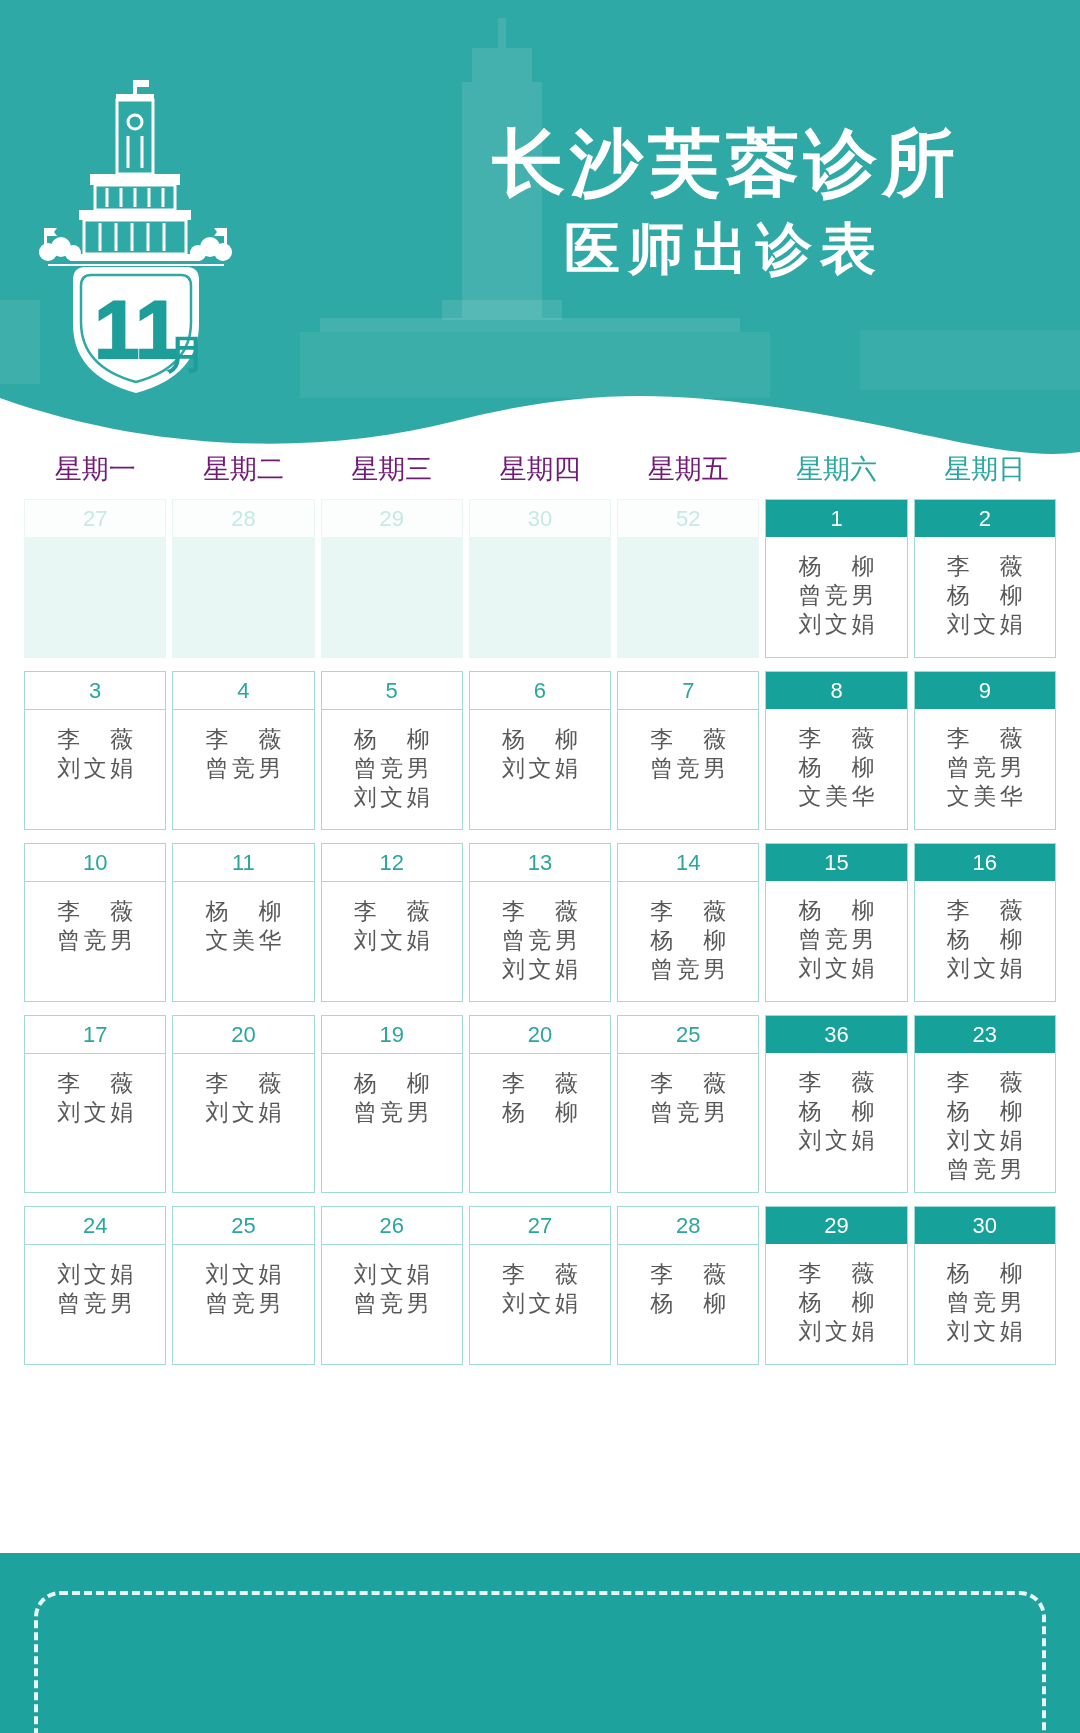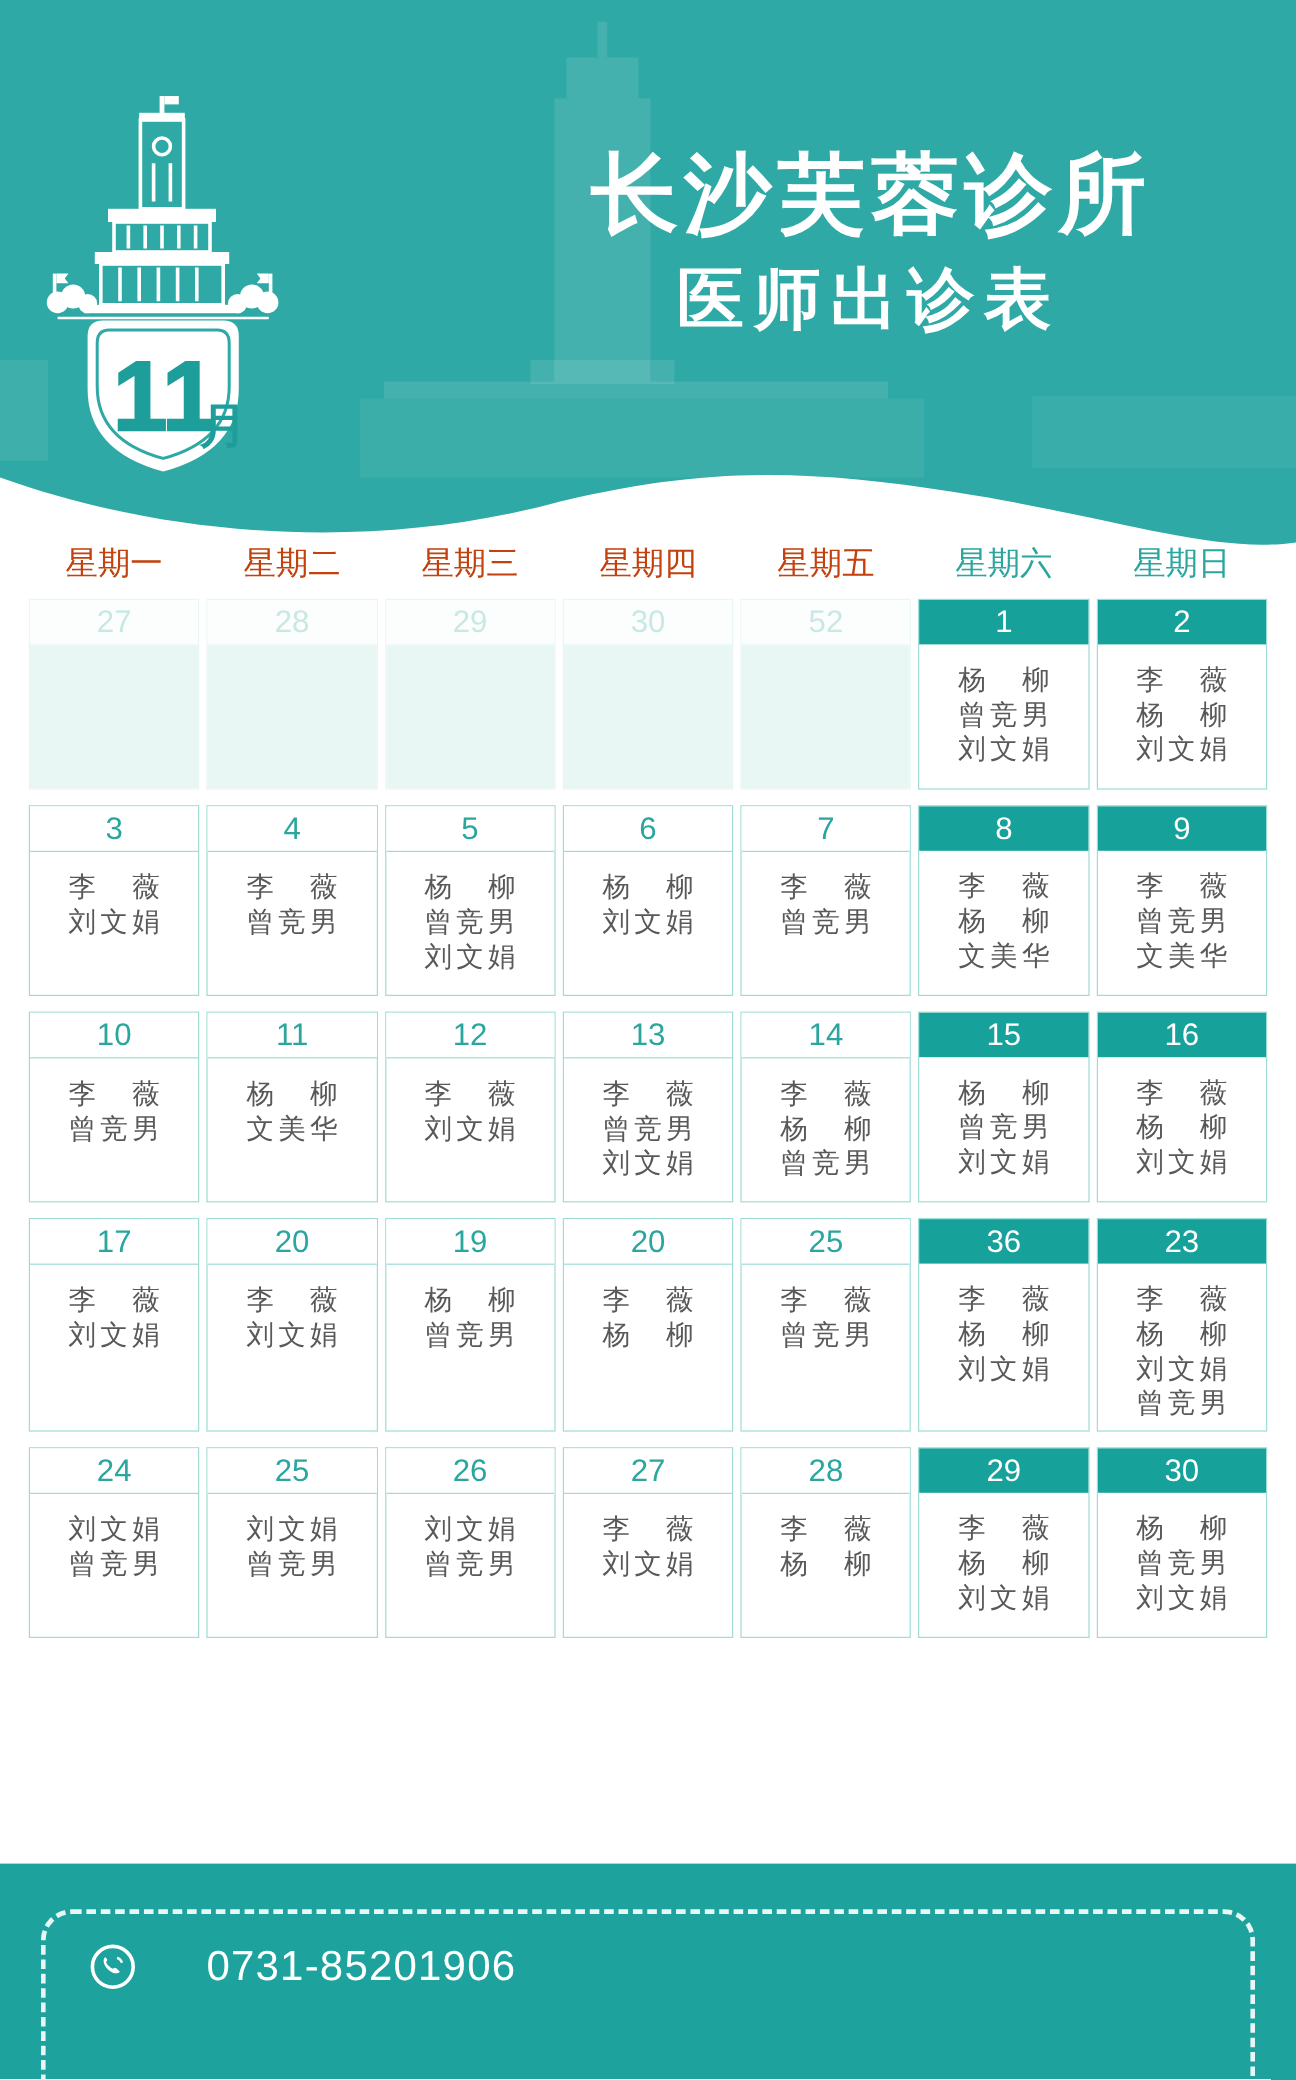--- a/index.html
+++ b/index.html
@@ -12,26 +12,26 @@
   .hero-title{position:absolute;left:410px;top:126px;width:550px;color:#fff;
               font-weight:900;text-align:center;line-height:1;}
   .hero-title .l1{font-size:73px;letter-spacing:5px;text-align:right;}
   .hero-title .l2{font-size:56px;margin-top:22px;letter-spacing:8px;text-indent:78px;}
 
   .badge-wrap{position:absolute;left:28px;top:70px;width:218px;height:340px;}
 
   
   .calendar{position:absolute;left:24px;right:24px;top:448px;}
   .weekdays{display:grid;grid-template-columns:repeat(7,1fr);gap:6px;margin-bottom:9px;}
-  .wd{text-align:center;font-size:27px;color:#c2410c;height:42px;line-height:42px;}
+  .wd{text-align:center;font-size:27px;color:#701a75;height:42px;line-height:42px;}
   .wd.wkend{color:var(--teal,#21a49e);}
 
   .week{display:grid;grid-template-columns:repeat(7,1fr);gap:6px;margin-bottom:13px;align-items:stretch;}
   .day{background:#fff;border:1px solid var(--border,#9fdcd6);display:flex;flex-direction:column;}
-  .date-strip{height:37px;line-height:37px;text-align:center;font-size:26px;
+  .date-strip{height:37px;line-height:37px;text-align:center;font-size:22px;
               color:var(--teal,#2aa69f);border-bottom:1px solid var(--border,#9fdcd6);background:#fff;}
   .day.weekend .date-strip{background:var(--teal-dark,#17a19b);color:#fff;border-bottom:none;}
   .day-body{flex:1;min-height:119px;padding:15px 2px 8px;box-sizing:border-box;}
   .doc{display:block;width:76px;margin:0 auto;font-size:23px;line-height:29px;color:#595959;
        text-align:justify;text-align-last:justify;}
   .day.other{border-color:#e9f6f4;}
   .day.other .date-strip{background:#fcfefe;color:#c7e8e3;border-bottom-color:#e9f6f4;}
   .day.other .day-body{background:var(--cell-tint,#e8f6f4);}
 
   
@@ -390,24 +390,16 @@
               <span class="doc">刘文娟</span>
             </div>
           </div>
         </div>
       </div>
   </div>
 
   <div class="footer">
     <div class="footer-box"></div>
     <div class="contact">
-      <div class="crow">
-        <svg class="cicon" viewBox="0 0 44 44">
-          <circle cx="22" cy="22" r="17" fill="none" stroke="#fff" stroke-width="3"></circle>
-          <path fill="#fff" d="M15.6 13.9c-2.3 2.3-1.4 6.5 2.2 10.1s7.8 4.5 10.1 2.2l-3-3c-.6-.6-1.6-.6-2.2 0l-.5.5c-1.2-.4-2.5-1.3-3.5-2.3s-1.9-2.3-2.3-3.5l.5-.5c.6-.6.6-1.6 0-2.2z"></path>
-          <path fill="none" stroke="#fff" stroke-width="2" d="M25.5 14.5c2 .5 3.6 2.1 4.1 4.1"></path>
-        </svg>
-        <span class="ctxt">0731-85201906</span>
-      </div>
     </div>
   </div>
 
 </div>
 
 </body></html>

